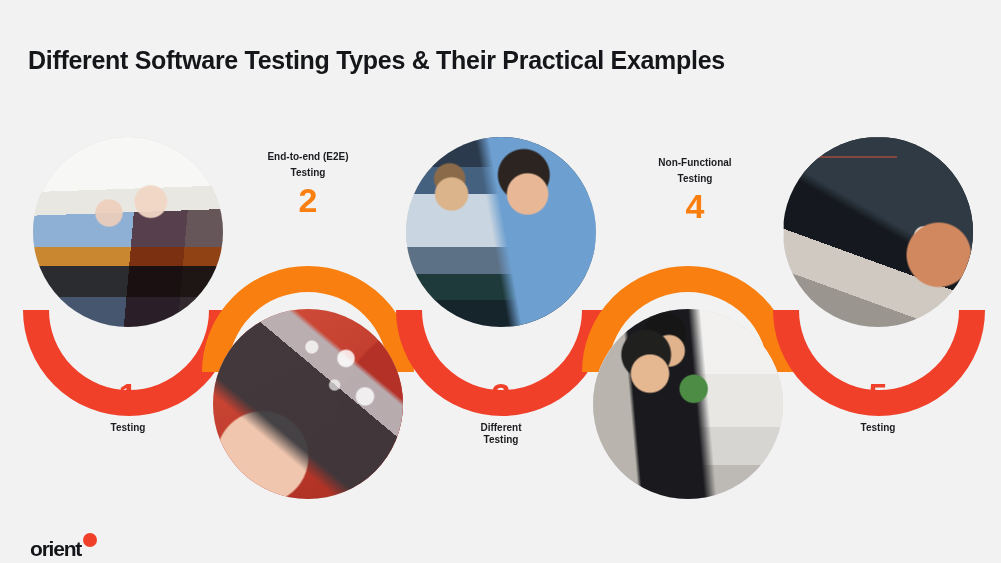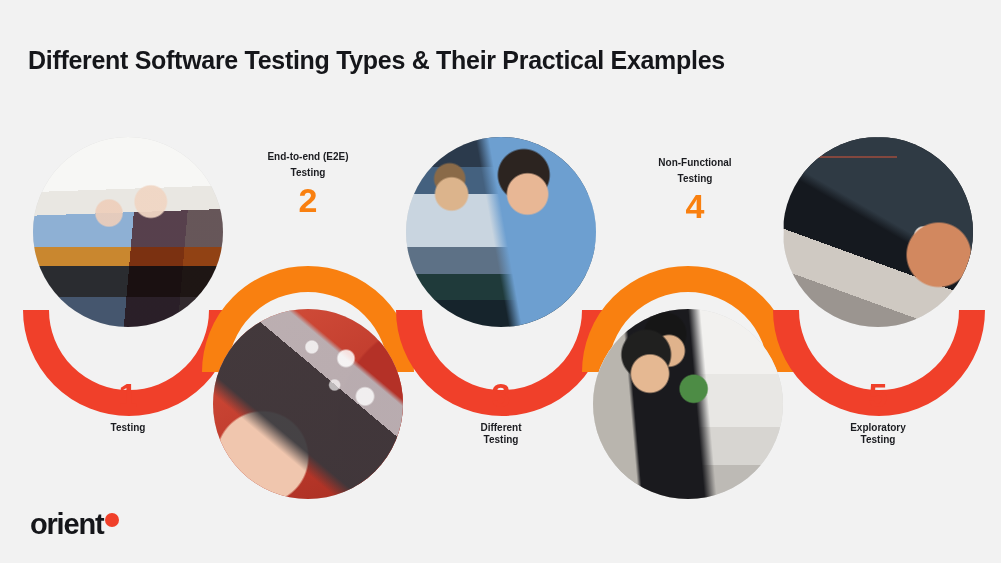--- a/index.html
+++ b/index.html
@@ -96,21 +96,21 @@
   .step .num { font-size: 34px; font-weight: bold; line-height: 1.05; }
   .step .lbl { font-size: 10px; font-weight: bold; color: #1b1c20; line-height: 1.2; }
   .num-red { color: #f0402a; }
   .num-orange { color: #f98010; }
   .top-step .lbl { margin-bottom: 4px; }
   .top-step .num { margin-top: 2px; }
   .bottom-step .num { margin-bottom: 8px; }
 
   
   .logo { position: absolute; left: 30px; top: 510px; display: flex; align-items: flex-end; }
-  .logo .word { font-size: 29px; font-weight: bold; letter-spacing: -1.2px; color: #15161a; line-height: 1; }
+  .logo .word { font-size: 21px; font-weight: bold; letter-spacing: -1.2px; color: #15161a; line-height: 1; margin-top: 28px; }
   .logo .dot { width: 14px; height: 14px; border-radius: 50%; background: #f0402a; margin-left: 2px; margin-bottom: 12px; }
 </style>
 </head>
 <body>
 
 <div id="stage">
 
   <div class="title">Different Software Testing Types &amp; Their Practical Examples</div>
 
   <svg id="arcs" viewBox="0 0 1001 563">
@@ -160,21 +160,20 @@
   </div>
 
   <div class="step top-step" style="left:590px; top:157px;">
     <div class="lbl">Non-Functional</div>
     <div class="lbl">Testing</div>
     <div class="num num-orange">4</div>
   </div>
 
   <div class="step bottom-step" style="left:773px; top:378px;">
     <div class="num num-red">5</div>
-    <div class="lbl">Exploratory</div>
     <div class="lbl">Testing</div>
   </div>
 
   <div class="logo">
     <span class="word">orient</span>
     <span class="dot"></span>
   </div>
 
 </div>
 

